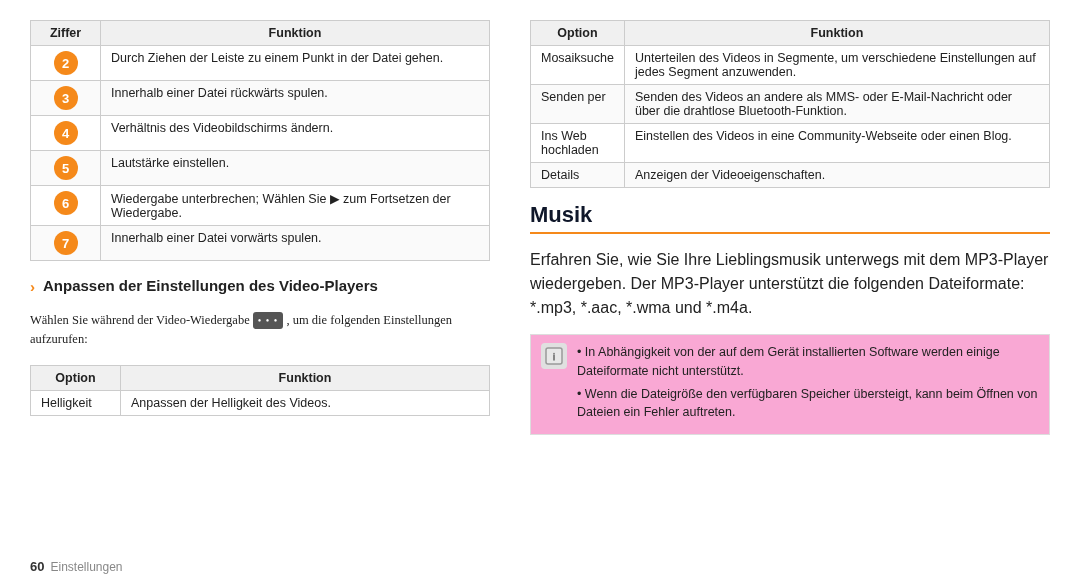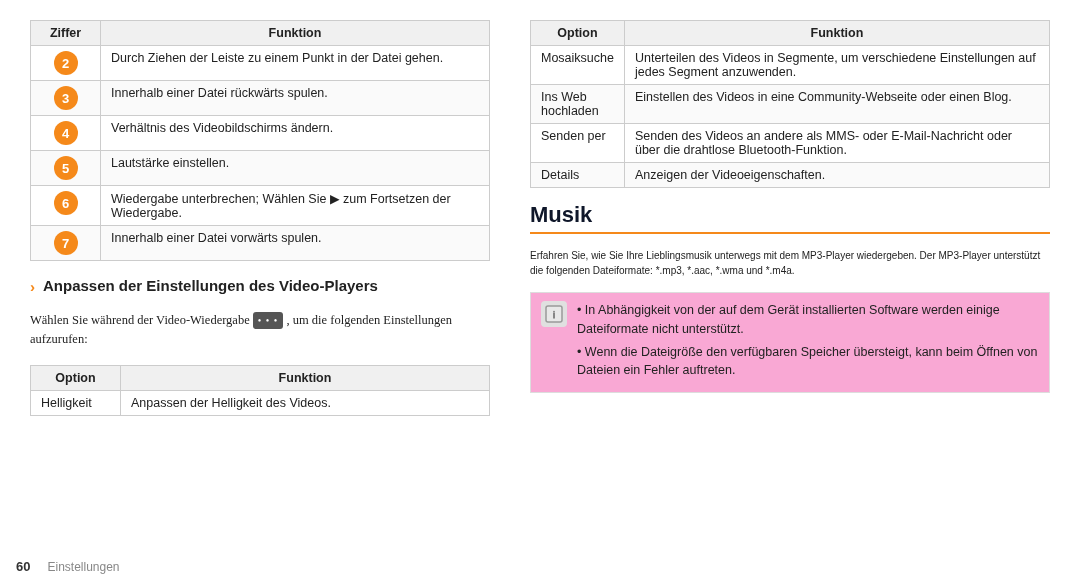--- a/index.html
+++ b/index.html
@@ -120,21 +120,21 @@
     
     .musik-heading {
       font-size: 22px;
       font-weight: bold;
       color: #0f172a;
       border-bottom: 2px solid #f5891a;
       padding-bottom: 4px;
     }
 
     .musik-desc {
-      font-size: 10px;
+      font-size: 16px;
       line-height: 1.5;
       color: #222;
     }
 
     
     .info-box {
       display: flex;
       gap: 10px;
       align-items: flex-start;
       border: 1px solid #ddd;
@@ -172,26 +172,26 @@
 
     .bullet-list li {
       margin-bottom: 4px;
       line-height: 1.5;
     }
 
     
     .page-footer {
       position: absolute;
       bottom: 12px;
-      left: 16px;
+      left: 30px;
       font-size: 12px;
       color: #888;
       display: flex;
       align-items: center;
-      gap: 17px;
+      gap: 6px;
     }
 
     .footer-num {
       font-weight: bold;
       color: #333;
       font-size: 13px;
     }
 
     .option-col {
       width: 90px;
@@ -275,26 +275,26 @@
           <th class="option-col">Option</th>
           <th>Funktion</th>
         </tr>
       </thead>
       <tbody id="option-tbody-right">
       <tr>
             <td class="option-col">Mosaiksuche</td>
             <td>Unterteilen des Videos in Segmente, um verschiedene Einstellungen auf jedes Segment anzuwenden.</td>
           </tr>
           <tr>
+            <td class="option-col">Senden per</td>
+            <td>Senden des Videos an andere als MMS- oder E-Mail-Nachricht oder über die drahtlose Bluetooth-Funktion.</td>
+          </tr>
+          <tr>
             <td class="option-col">Ins Web hochladen</td>
             <td>Einstellen des Videos in eine Community-Webseite oder einen Blog.</td>
-          </tr>
-          <tr>
-            <td class="option-col">Senden per</td>
-            <td>Senden des Videos an andere als MMS- oder E-Mail-Nachricht oder über die drahtlose Bluetooth-Funktion.</td>
           </tr>
           <tr>
             <td class="option-col">Details</td>
             <td>Anzeigen der Videoeigenschaften.</td>
           </tr>
         </tbody>
     </table>
 
     <div class="musik-heading">Musik</div>
 

